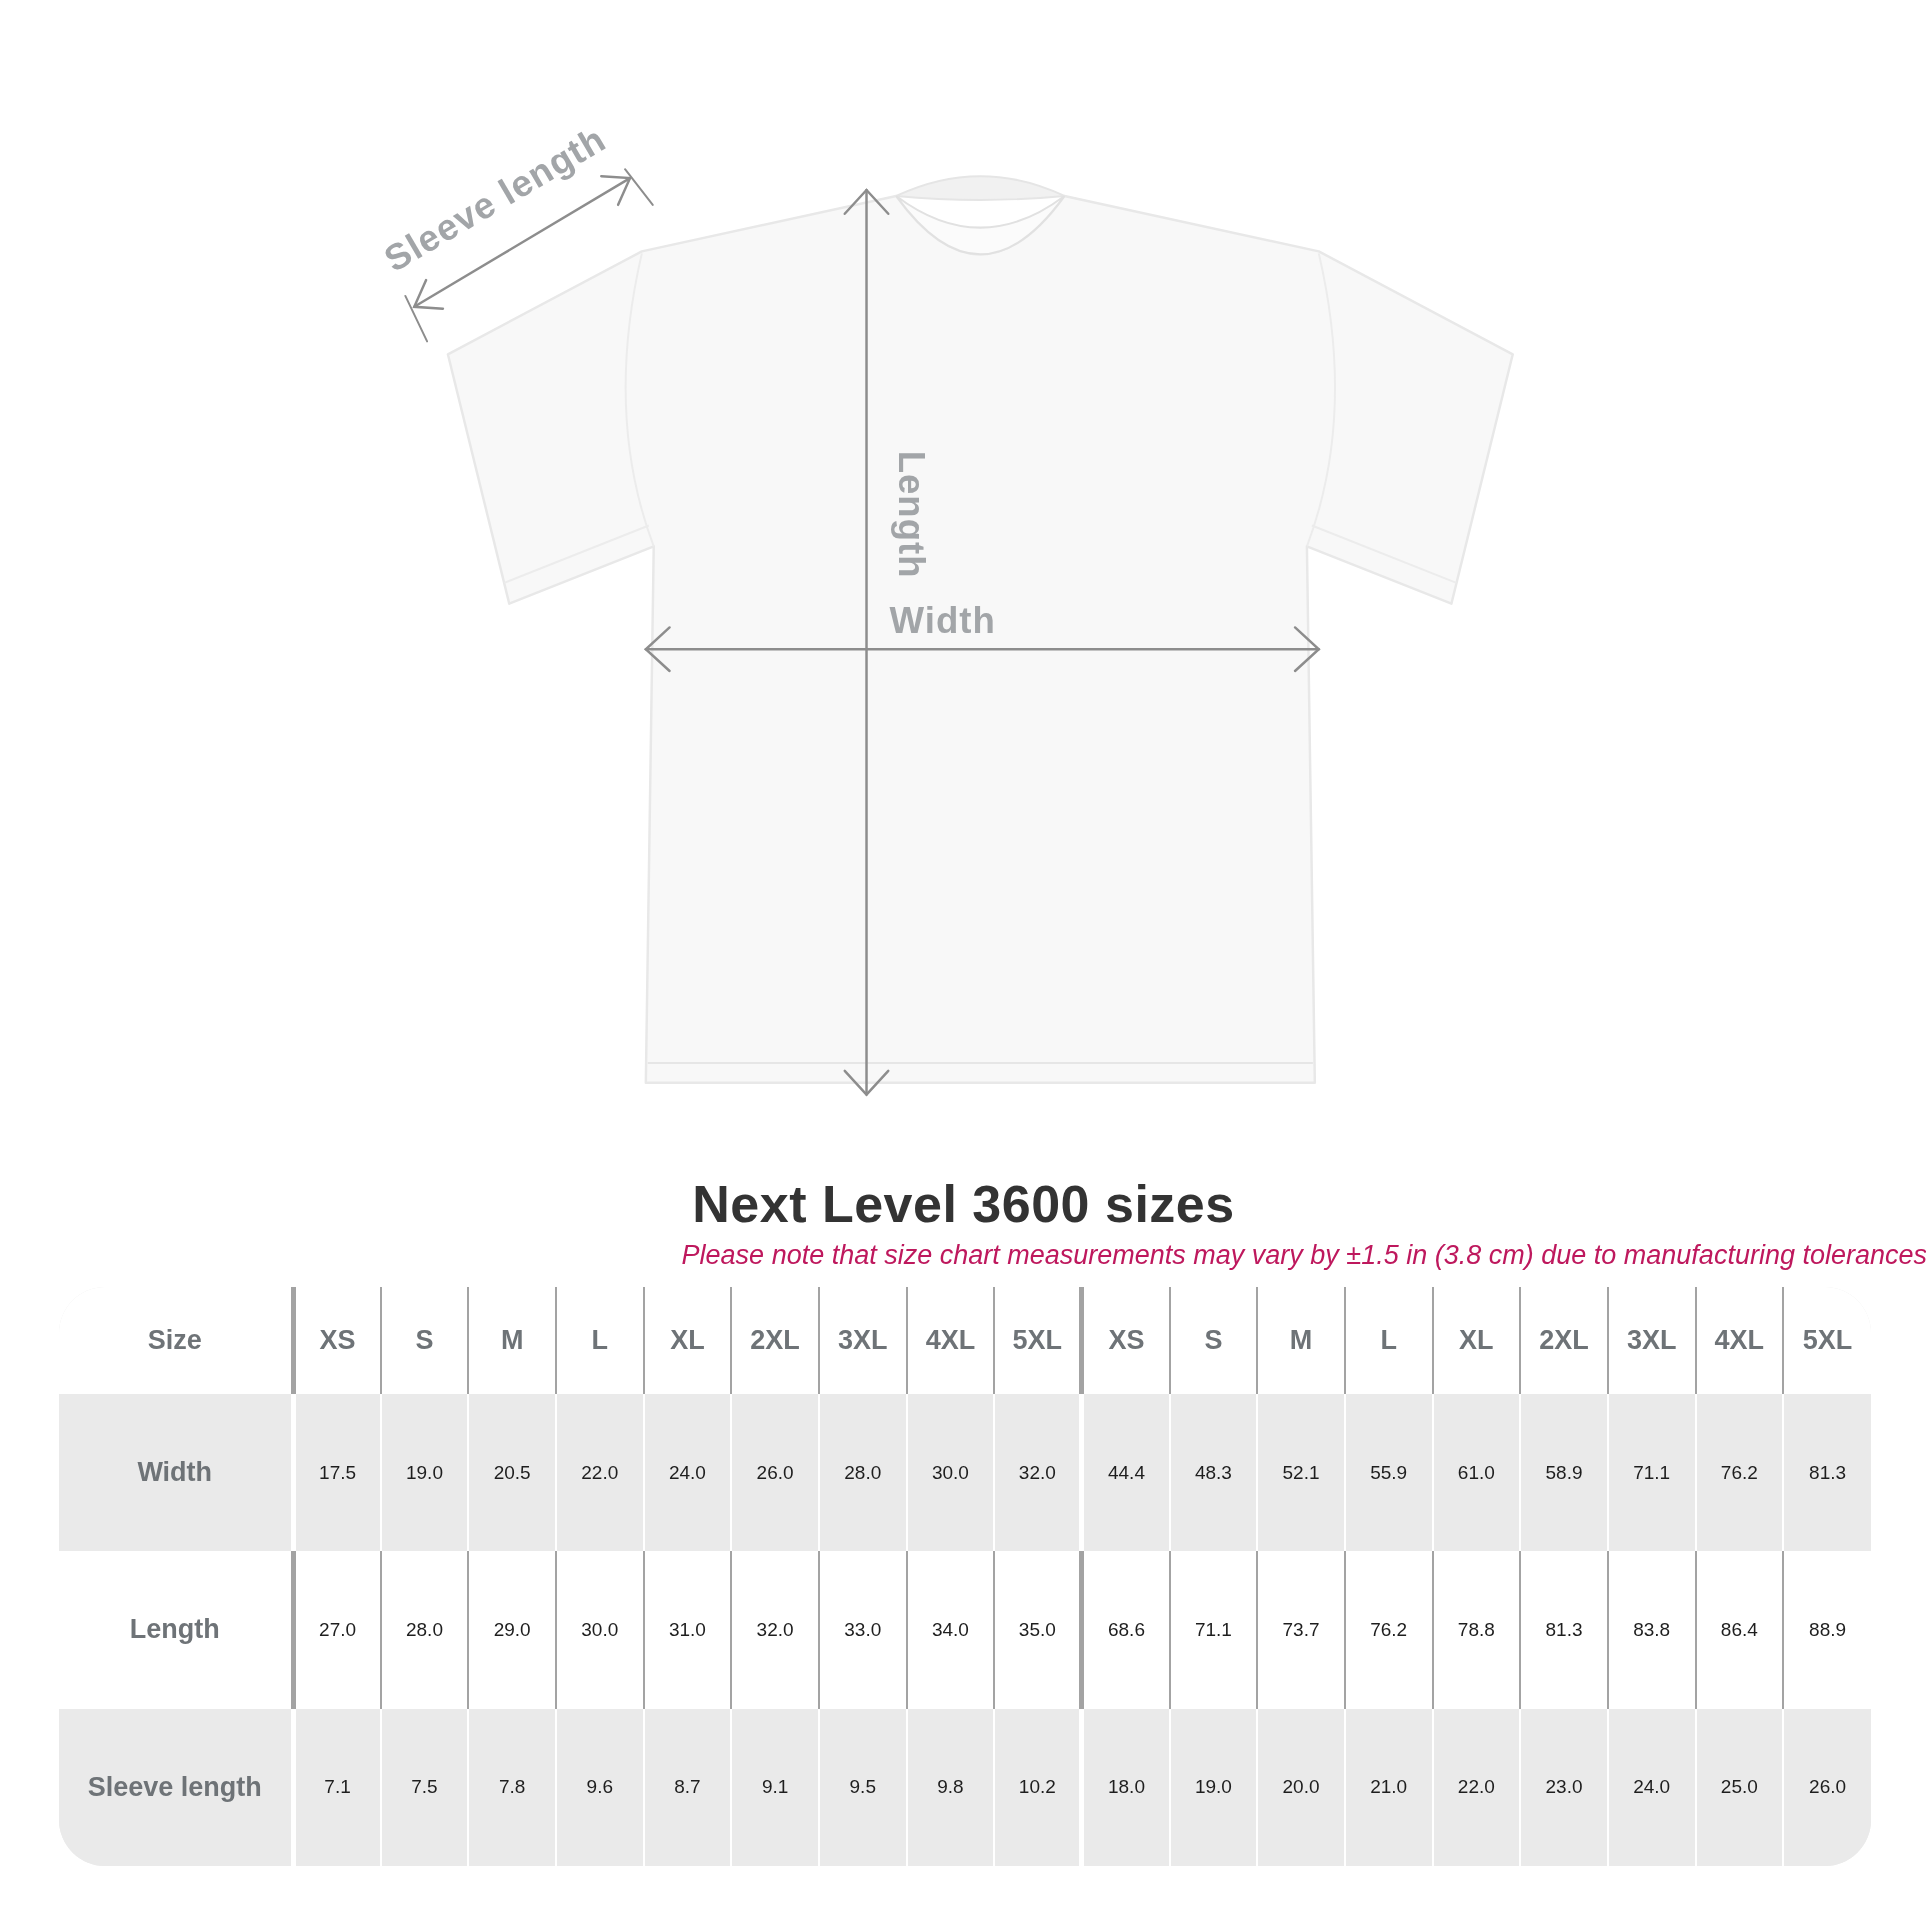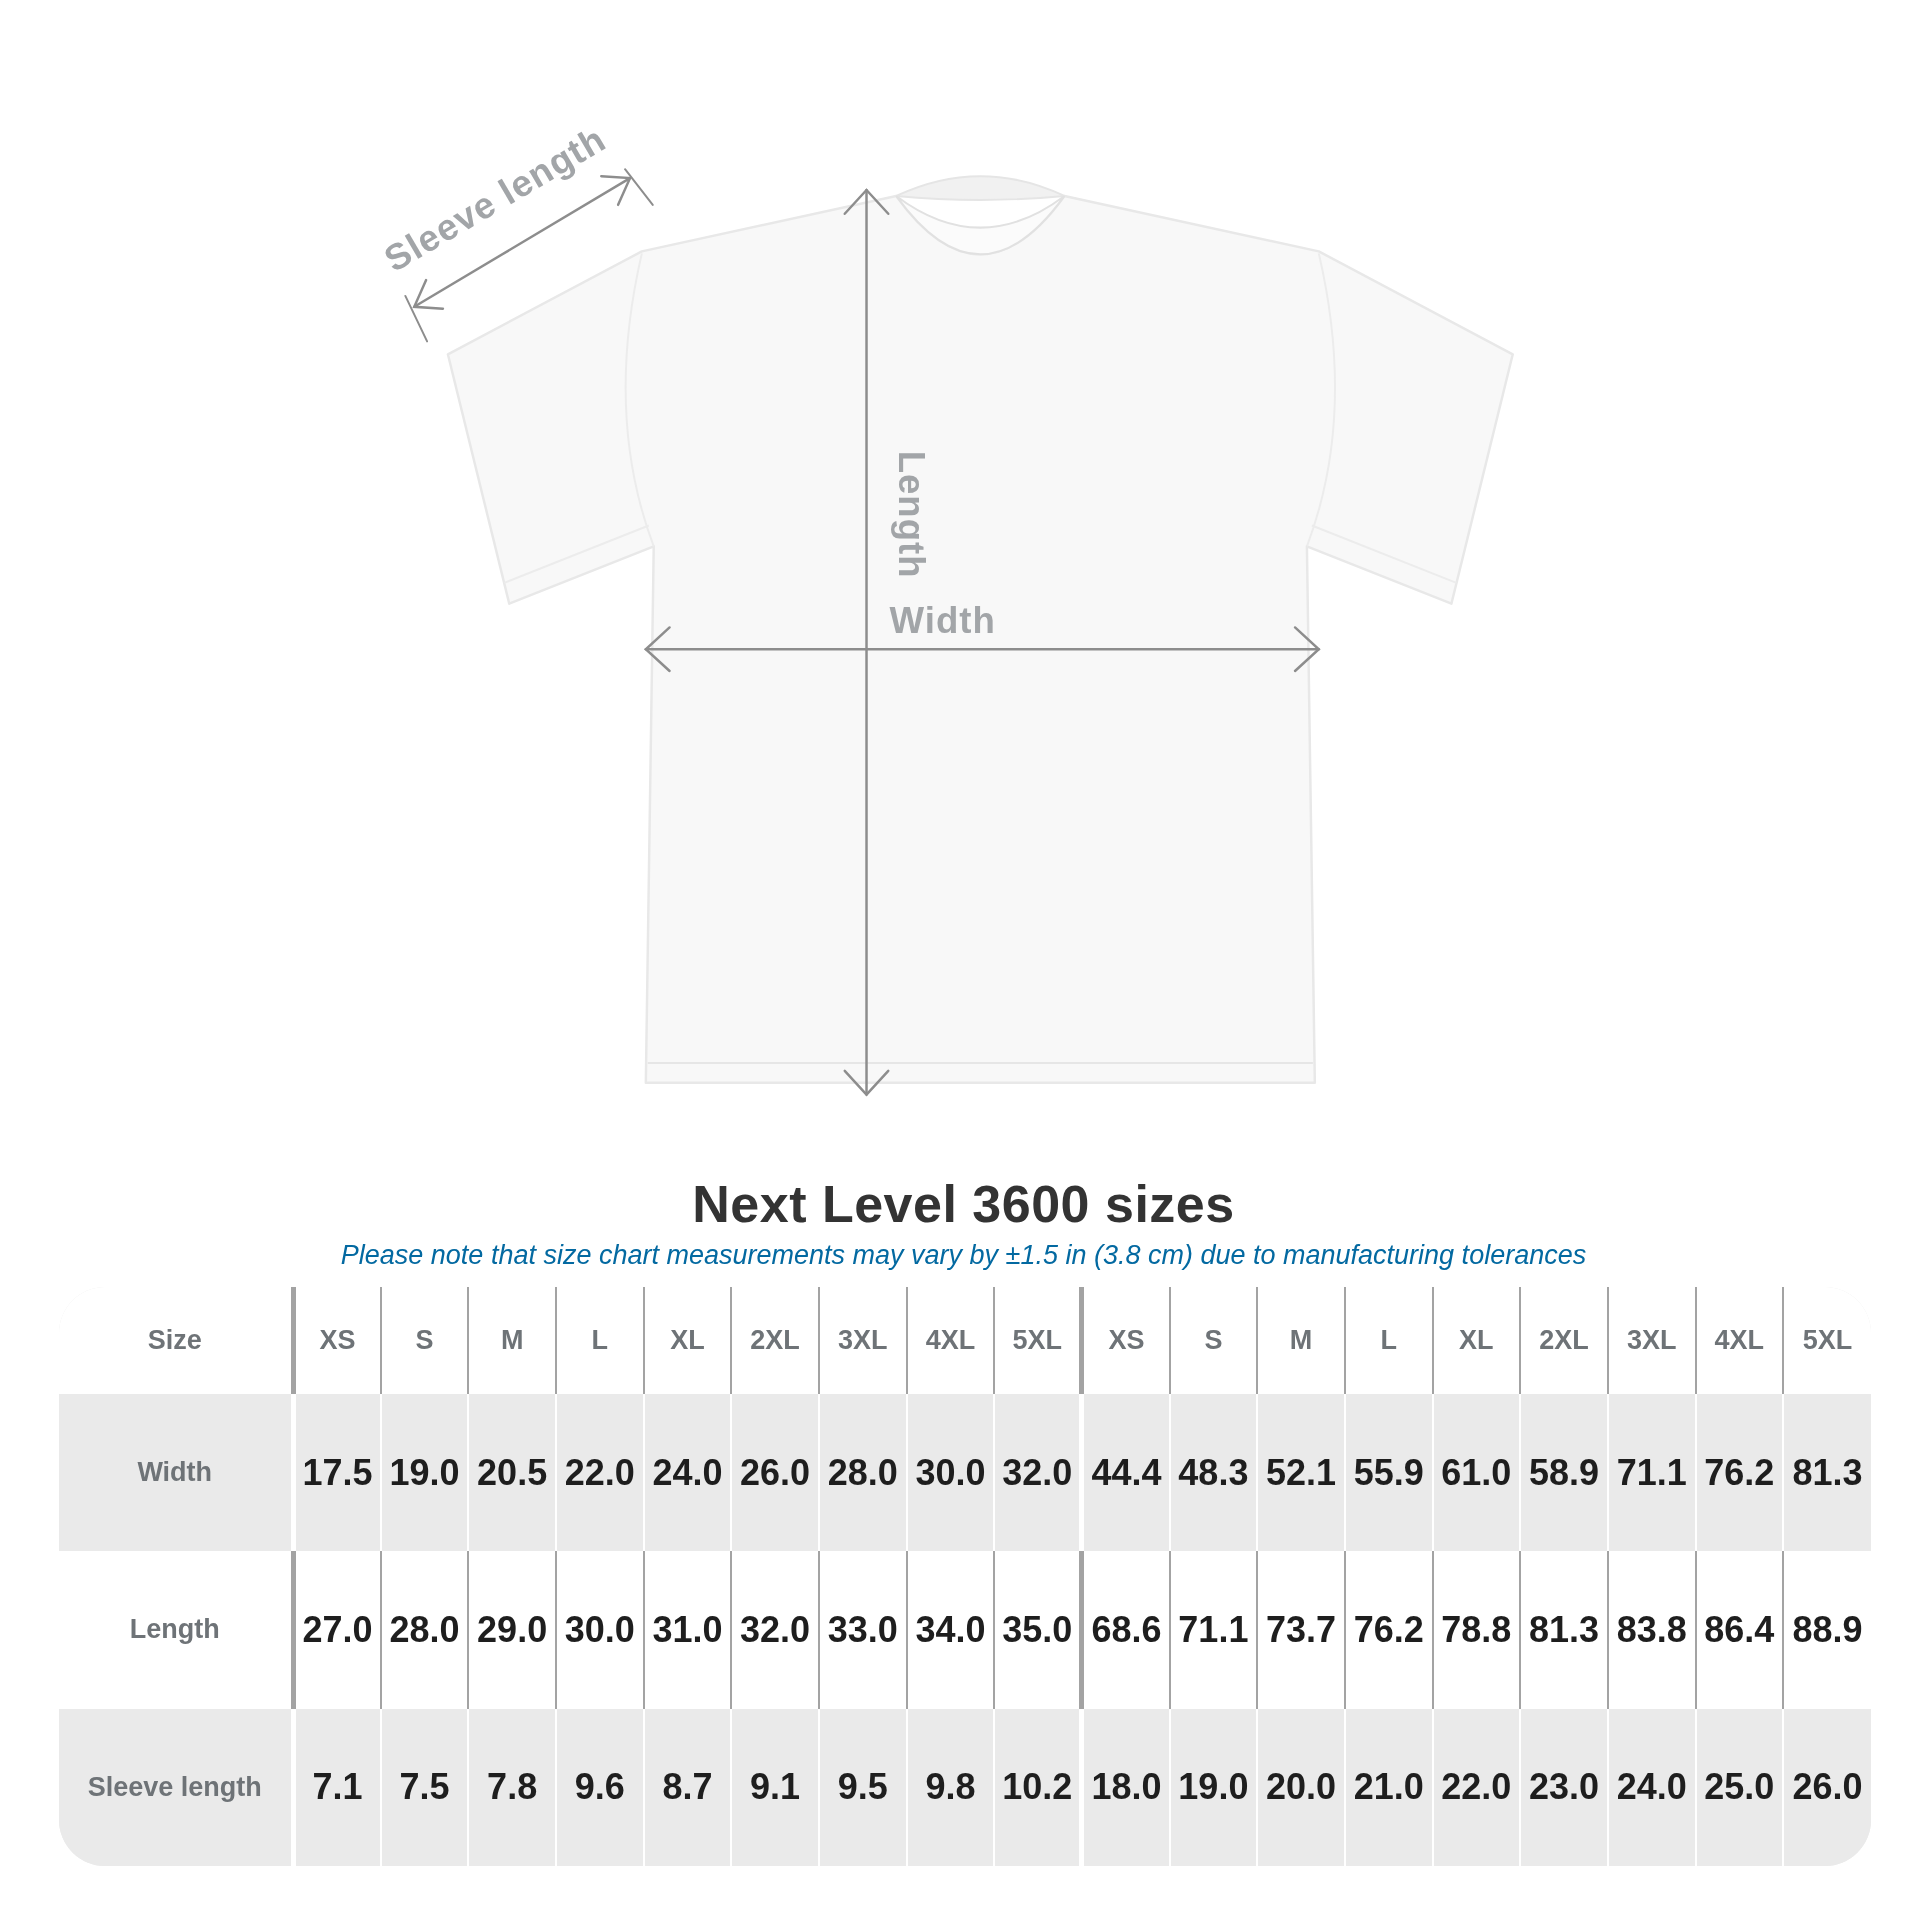--- a/index.html
+++ b/index.html
@@ -5,39 +5,39 @@
   html,body{margin:0;padding:0;background:#ffffff;}
   body{width:1927px;height:1927px;position:relative;font-family:"Liberation Sans","DejaVu Sans",sans-serif;}
 
   
   #diagram{position:absolute;top:0;left:0;}
   .dim-label{font-weight:bold;font-size:37px;fill:#a2a5a8;letter-spacing:1px;}
 
   
   .page-title{position:absolute;top:1174px;left:0;width:100%;text-align:center;
     font-size:52px;font-weight:bold;color:#333;letter-spacing:0.5px;}
-  .page-subtitle{position:absolute;top:1240px;left:0;width:100%;text-align:center;
-    font-size:27px;font-style:italic;color:#0369a1;}
+  .page-subtitle{position:absolute;top:1240px;left:0;width:100%;text-align:right;
+    font-size:27px;font-style:italic;color:#be185d;}
 
   
   .table-wrap{position:absolute;left:59px;top:1287px;width:1812px;height:579px;
     background:#eaeaea;border-radius:46px;overflow:hidden;}
   table{width:100%;height:100%;border-collapse:collapse;table-layout:fixed;}
   tr.units{height:150px;}
   tr.units th{background:#eaeaea;border:none;vertical-align:middle;padding:0;}
   .unit-name{font-size:34px;font-weight:bold;font-style:italic;color:#595f64;}
   .unit-sub{font-size:25px;font-style:italic;color:#595f64;margin-top:12px;}
   tr.white{height:107px;margin-top:44px;}
   tr.band{height:107px;}
   tr.white th,tr.white td{background:#ffffff;border-left:2px solid #a3a3a3;}
   tr.band  th,tr.band  td{background:#eaeaea;border-left:2px solid #ffffff;}
   tr.white th:first-child,tr.band th:first-child{border-left:none;}
   td,th{text-align:center;vertical-align:middle;padding:0;}
   .row-label,.size-col,.size-label-cell{font-size:27px;font-weight:bold;color:#6e7377;}
-  td{font-size:36px;color:#1e1e1e;font-weight:bold;}
+  td{font-size:19px;color:#1e1e1e;}
   .first-data{border-left-width:5px !important;}
   .metric-start{border-left-width:5px !important;}
 </style>
 </head>
 <body>
 
 <svg id="diagram" width="1927" height="1148" viewBox="0 0 1946 1160">
 
   <path d="M 905 198 Q 990 158 1075 198 Q 990 206 905 198 Z" fill="#f1f1f1" stroke="#e5e5e5" stroke-width="2"></path>
 

